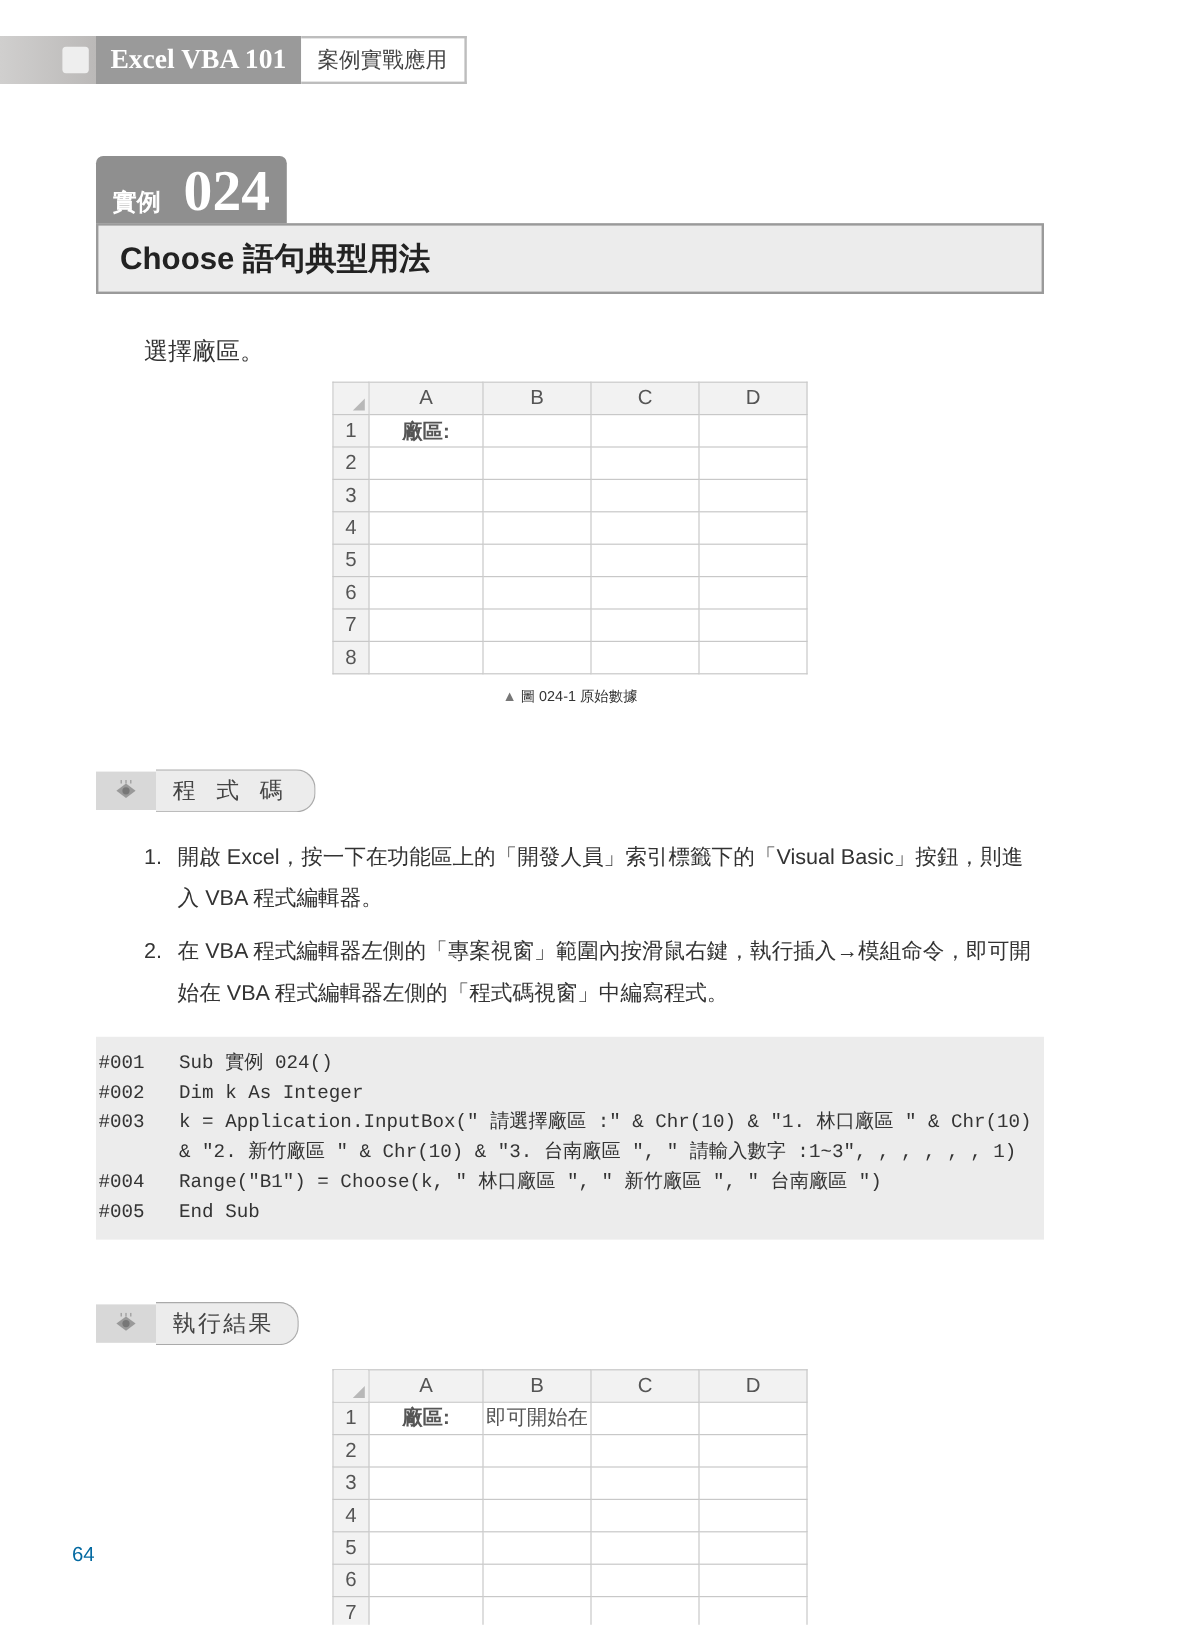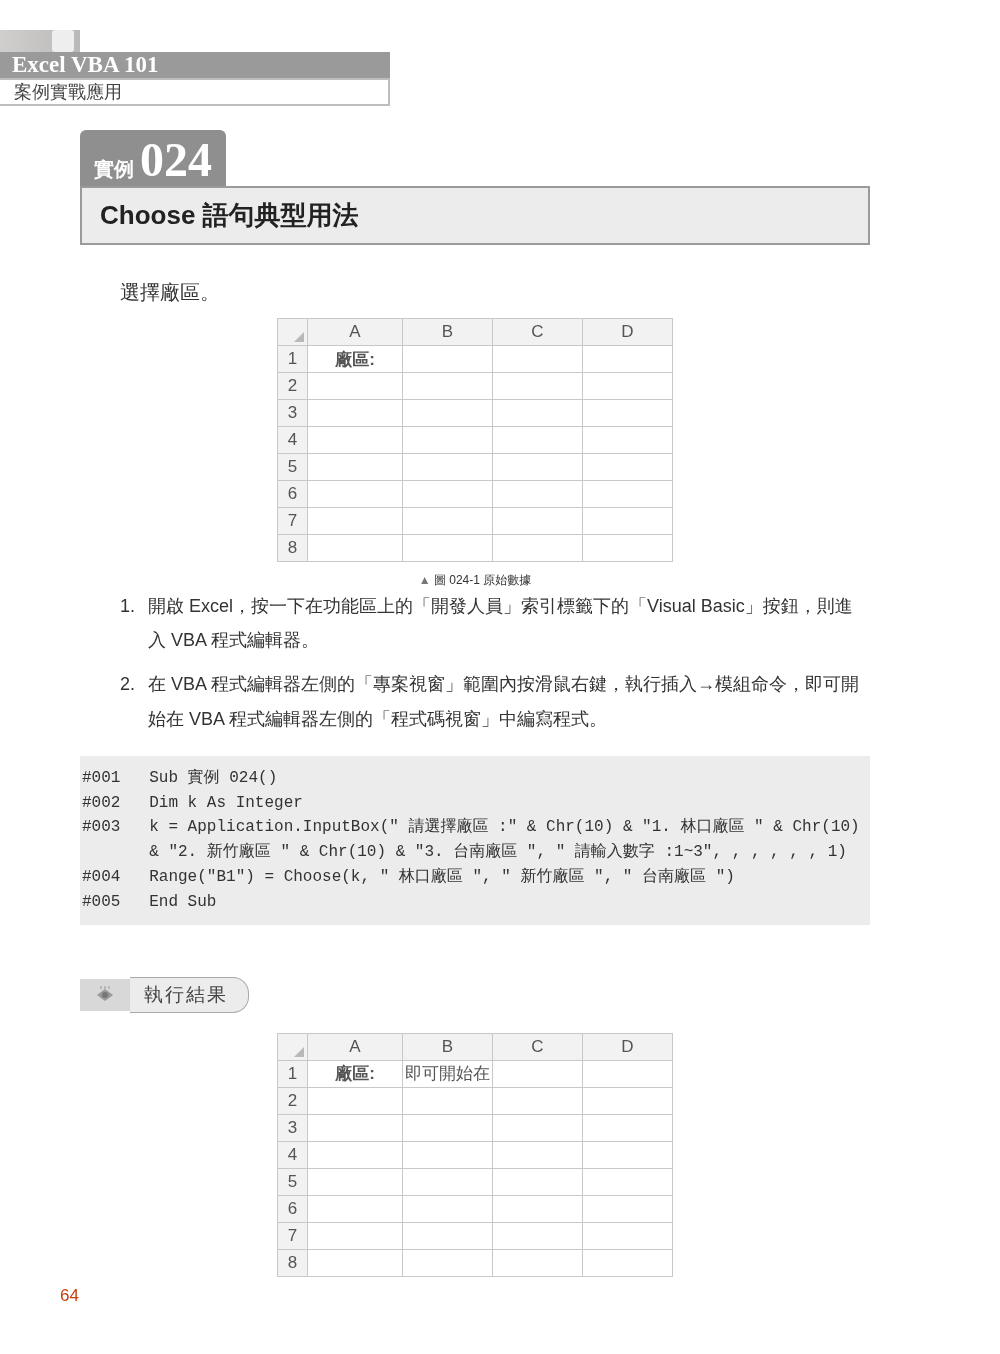--- a/index.html
+++ b/index.html
@@ -12,21 +12,20 @@
       position: relative;
     }
     .page-header {
       position: absolute;
       top: 30px;
       left: 0;
       width: 390px;
       height: 40px;
       display: flex;
       align-items: stretch;
-      flex-direction: column;
     }
     .hdr-gradient {
       width: 80px;
       background: linear-gradient(to right, #d0cfce, #bbb9b8);
       display: flex;
       align-items: center;
       justify-content: flex-end;
       padding-right: 6px;
     }
     .hdr-logo {
@@ -56,20 +55,21 @@
       color: #444;
     }
     .content { position: absolute; top: 130px; left: 80px; width: 790px; }
     .example-badge {
       display: inline-flex;
       align-items: baseline;
       background: #8f8f8f;
       border-radius: 6px 6px 0 0;
       padding: 6px 14px 2px 14px;
       color: #fff;
+      gap: 13px;
     }
     .example-badge .lbl { font-size: 20px; font-weight: bold; margin-right: 6px; }
     .example-badge .num { font-family: "Times New Roman", serif; font-size: 48px; font-weight: bold; line-height: 1; }
     .title-bar {
       background: #ececec;
       border: 2px solid #9a9a9a;
       padding: 10px 18px;
       font-size: 26px;
       font-weight: bold;
       color: #222;
@@ -133,21 +133,21 @@
       padding: 10px 2px;
       white-space: pre;
       color: #333;
       margin: 0 0 0 0;
     }
     .page-num {
       position: absolute;
       bottom: 48px;
       left: 60px;
       font-size: 17px;
-      color: #c2410c;
+      color: #0369a1;
     }
   </style>
 </head>
 <body>
 
 <div class="page-header">
   <div class="hdr-gradient">
     <div class="hdr-logo"></div>
   </div>
   <div class="hdr-title">Excel VBA 101</div>
@@ -226,20 +226,30 @@
           <td class="rowhead">8</td>
           <td></td>
           <td></td>
           <td></td>
           <td></td>
         </tr>
   </tbody>
     </table>
   <div class="caption">圖 024-1 原始數據</div>
 
+  <div class="section-header">
+    <div class="sh-icon">
+      <svg width="26" height="18" viewBox="0 0 26 18">
+          <path fill="#999" d="M13 3 L5 9 L13 15 L21 9 Z"></path>
+          <circle cx="13" cy="9" r="3" fill="#777"></circle>
+          <path stroke="#999" stroke-width="1" d="M9 0 L9 3 M13 0 L13 3 M17 0 L17 3"></path>
+        </svg>
+    </div>
+    <div class="sh-label">程 式 碼</div>
+  </div>
 
   <div class="steps">
     <div class="step">
       <div class="num">1.</div>
       <div>開啟 Excel，按一下在功能區上的「開發人員」索引標籤下的「Visual Basic」按鈕，則進入 VBA 程式編輯器。</div>
     </div>
     <div class="step">
       <div class="num">2.</div>
       <div>在 VBA 程式編輯器左側的「專案視窗」範圍內按滑鼠右鍵，執行插入→模組命令，即可開始在 VBA 程式編輯器左側的「程式碼視窗」中編寫程式。</div>
     </div>

